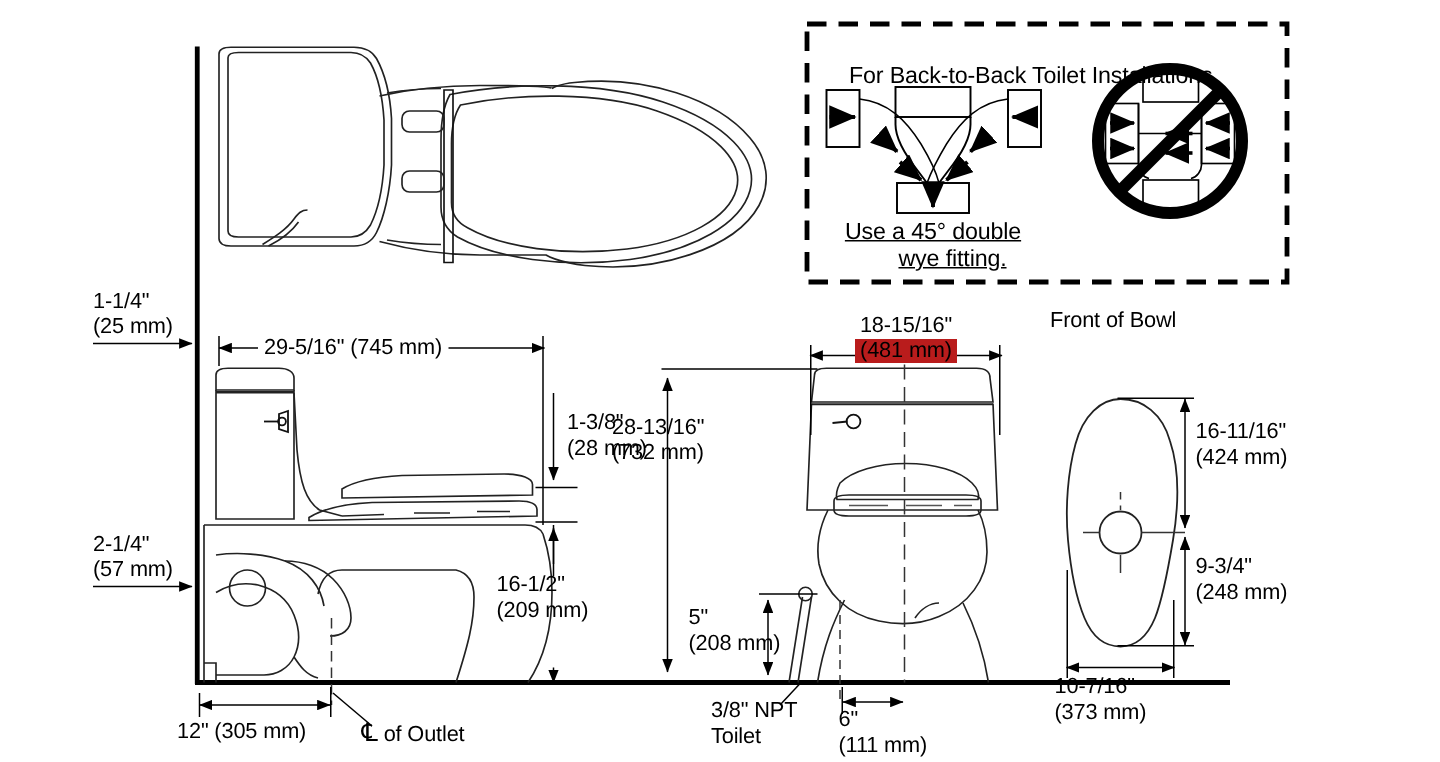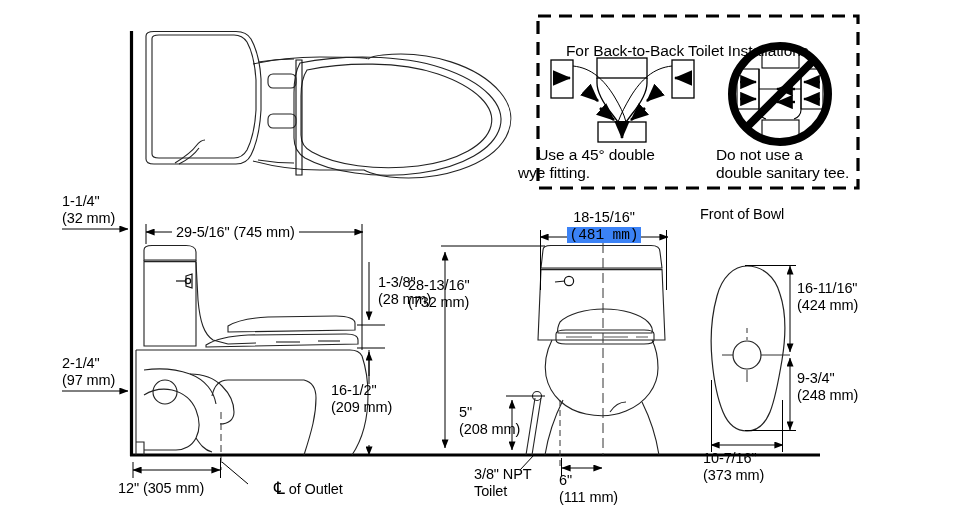--- a/index.html
+++ b/index.html
@@ -263,51 +263,50 @@
       <line x1="820" y1="99" x2="804" y2="99" marker-end="url(#ahs)"></line>
       <line x1="795" y1="89" x2="777" y2="89" marker-end="url(#ahs)"></line>
       <line x1="795" y1="102" x2="777" y2="102" marker-end="url(#ahs)"></line>
     </g>
     <g fill="none" stroke="#000">
       <circle cx="780" cy="94" r="48" stroke-width="8"></circle>
       <line x1="746" y1="128" x2="814" y2="60" stroke-width="8"></line>
     </g>
   </svg>
 
-  <div class="lbl" style="left:62px;top:193px;"><span>1-1/4"</span><br><span>(32 mm)</span></div>
-
-  <div class="lbl" style="left:62px;top:355px;"><span>2-1/4"</span><br><span>(97 mm)</span></div>
+  <div class="lbl" style="left:62px;top:193px;"><span>1-1/4"</span><br><span>(25 mm)</span></div>
+
+  <div class="lbl" style="left:62px;top:355px;"><span>2-1/4"</span><br><span>(57 mm)</span></div>
 
   <div class="lbl" style="left:172px;top:224px;background:#fff;padding:0 4px;">29-5/16" (745 mm)</div>
 
   <div class="lbl" style="left:378px;top:274px;"><span>1-3/8"</span><br><span>(28 mm)</span></div>
 
   <div class="lbl" style="left:331px;top:382px;"><span>16-1/2"</span><br><span>(209 mm)</span></div>
 
   <div class="lbl" style="left:118px;top:480px;">12" (305 mm)</div>
 
-  <div class="lbl" style="left:241px;top:481px;margin-left:33px;"><span style="font-size:17px;">℄</span><span> of Outlet</span></div>
+  <div class="lbl" style="left:241px;top:481px;"><span style="font-size:17px;">℄</span><span> of Outlet</span></div>
 
   <div class="lbl" style="left:408px;top:277px;"><span>28-13/16"</span><br><span>(732 mm)</span></div>
 
-  <div class="lbl c" style="left:533px;top:209px;width:142px;"><span>18-15/16"</span><br><span style="background:#3b82f6;padding:0 3px;font-family:Liberation Mono, monospace;">(481 mm)</span></div>
+  <div class="lbl c" style="left:533px;top:209px;width:142px;"><span>18-15/16"</span><br><span style="background:#b91c1c;padding:0 3px;">(481 mm)</span></div>
 
   <div class="lbl" style="left:459px;top:404px;"><span>5"</span><br><span>(208 mm)</span></div>
 
   <div class="lbl" style="left:474px;top:466px;"><span>3/8" NPT</span><br><span>Toilet</span></div>
 
   <div class="lbl" style="left:559px;top:472px;"><span>6"</span><br><span>(111 mm)</span></div>
 
   <div class="lbl" style="left:700px;top:206px;">Front of Bowl</div>
 
   <div class="lbl" style="left:797px;top:280px;"><span>16-11/16"</span><br><span>(424 mm)</span></div>
 
   <div class="lbl" style="left:797px;top:370px;"><span>9-3/4"</span><br><span>(248 mm)</span></div>
 
   <div class="lbl" style="left:703px;top:450px;"><span>10-7/16"</span><br><span>(373 mm)</span></div>
 
   <div class="lbl big" style="left:566px;top:42px;">For Back-to-Back Toilet Installations</div>
 
-  <div class="lbl big c" style="left:516px;top:146px;width:160px;"><span>Use a 45° double</span><br><span style="display:block;text-align:left;margin-left:2px;">wye fitting.</span></div>
-
-  <div class="lbl big" style="left:716px;top:146px;"><span>Do not use a</span><br><span>double sanitary tee.</span></div>
+  <div class="lbl big c" style="left:542px;top:146px;width:160px;text-decoration:underline;"><span>Use a 45° double</span><br><span style="display:block;text-align:center;margin-left:26px;">wye fitting.</span></div>
+
 
 </div>
 
 </body></html>

